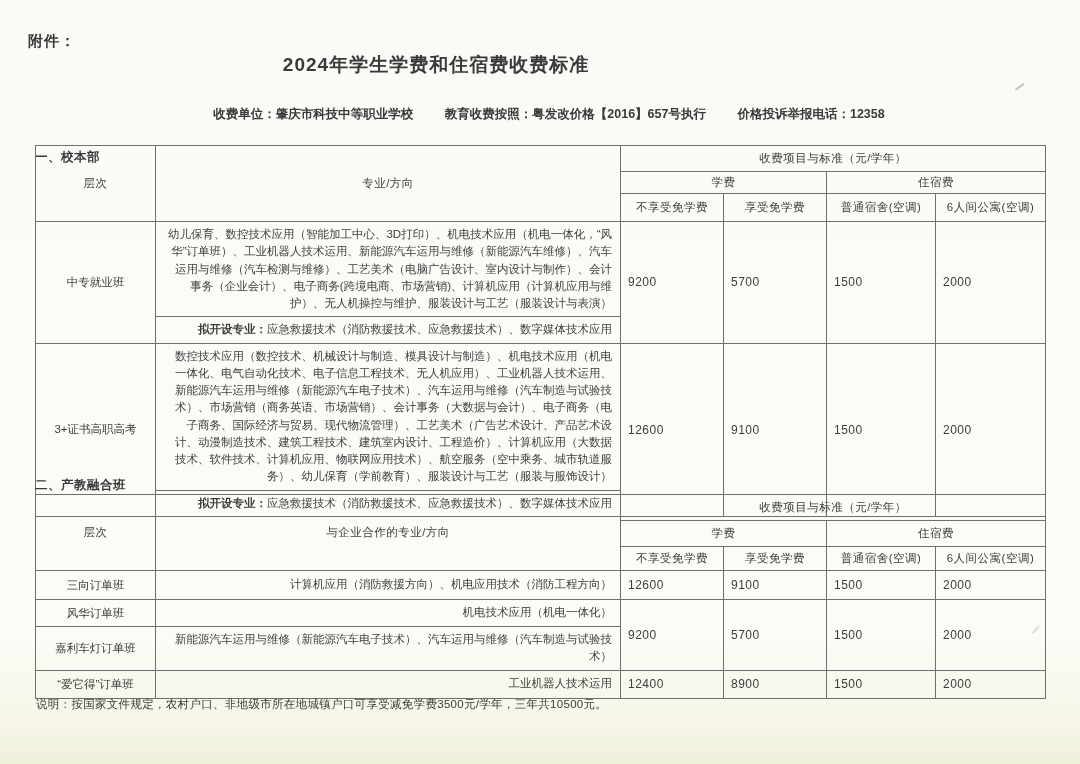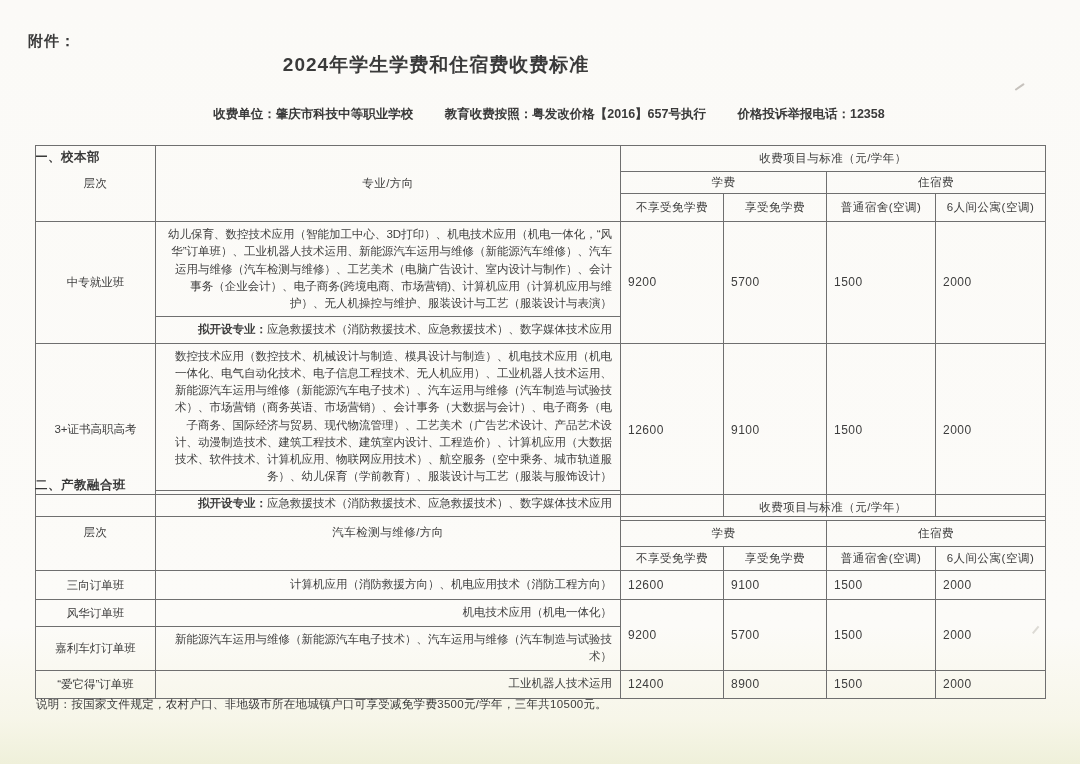--- a/index.html
+++ b/index.html
@@ -114,21 +114,21 @@
       <col style="width:120px">
         <col style="width:465px">
         <col style="width:103px">
       <col style="width:103px">
         <col style="width:109px">
         <col style="width:110px">
     </colgroup>
     <thead>
       <tr style="height:26px">
         <th rowspan="3">层次</th>
-        <th rowspan="3">汽车检测与维修/方向</th>
+        <th rowspan="3">与企业合作的专业/方向</th>
         <th colspan="4">收费项目与标准（元/学年）</th>
       </tr>
       <tr style="height:26px">
         <th colspan="2">学费</th>
         <th colspan="2">住宿费</th>
       </tr>
       <tr style="height:24px">
         <th>不享受免学费</th>
         <th>享受免学费</th>
         <th>普通宿舍(空调)</th>

